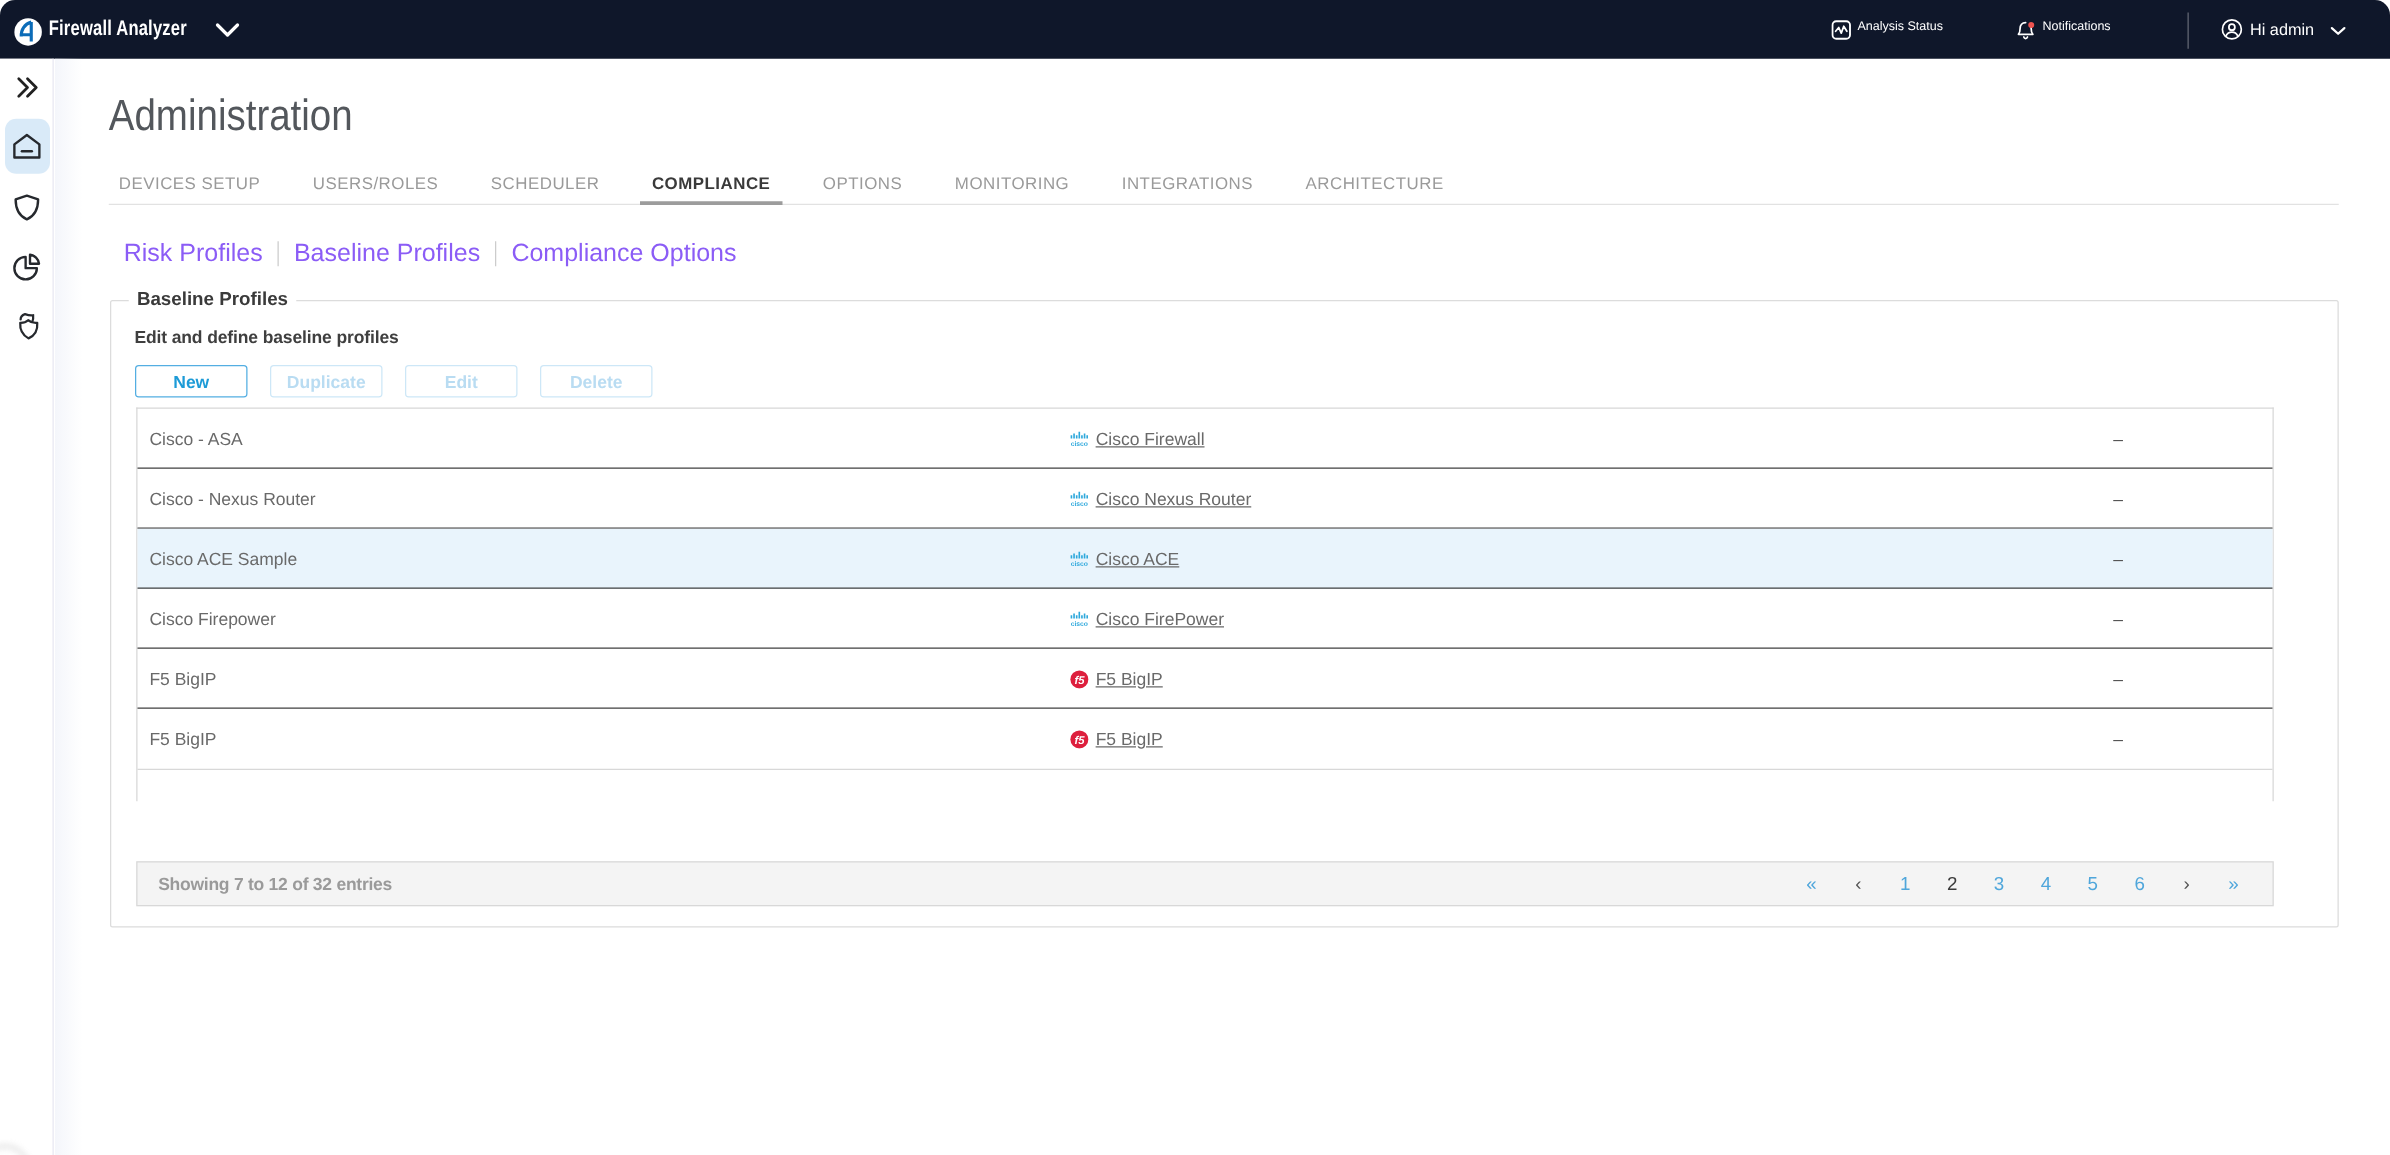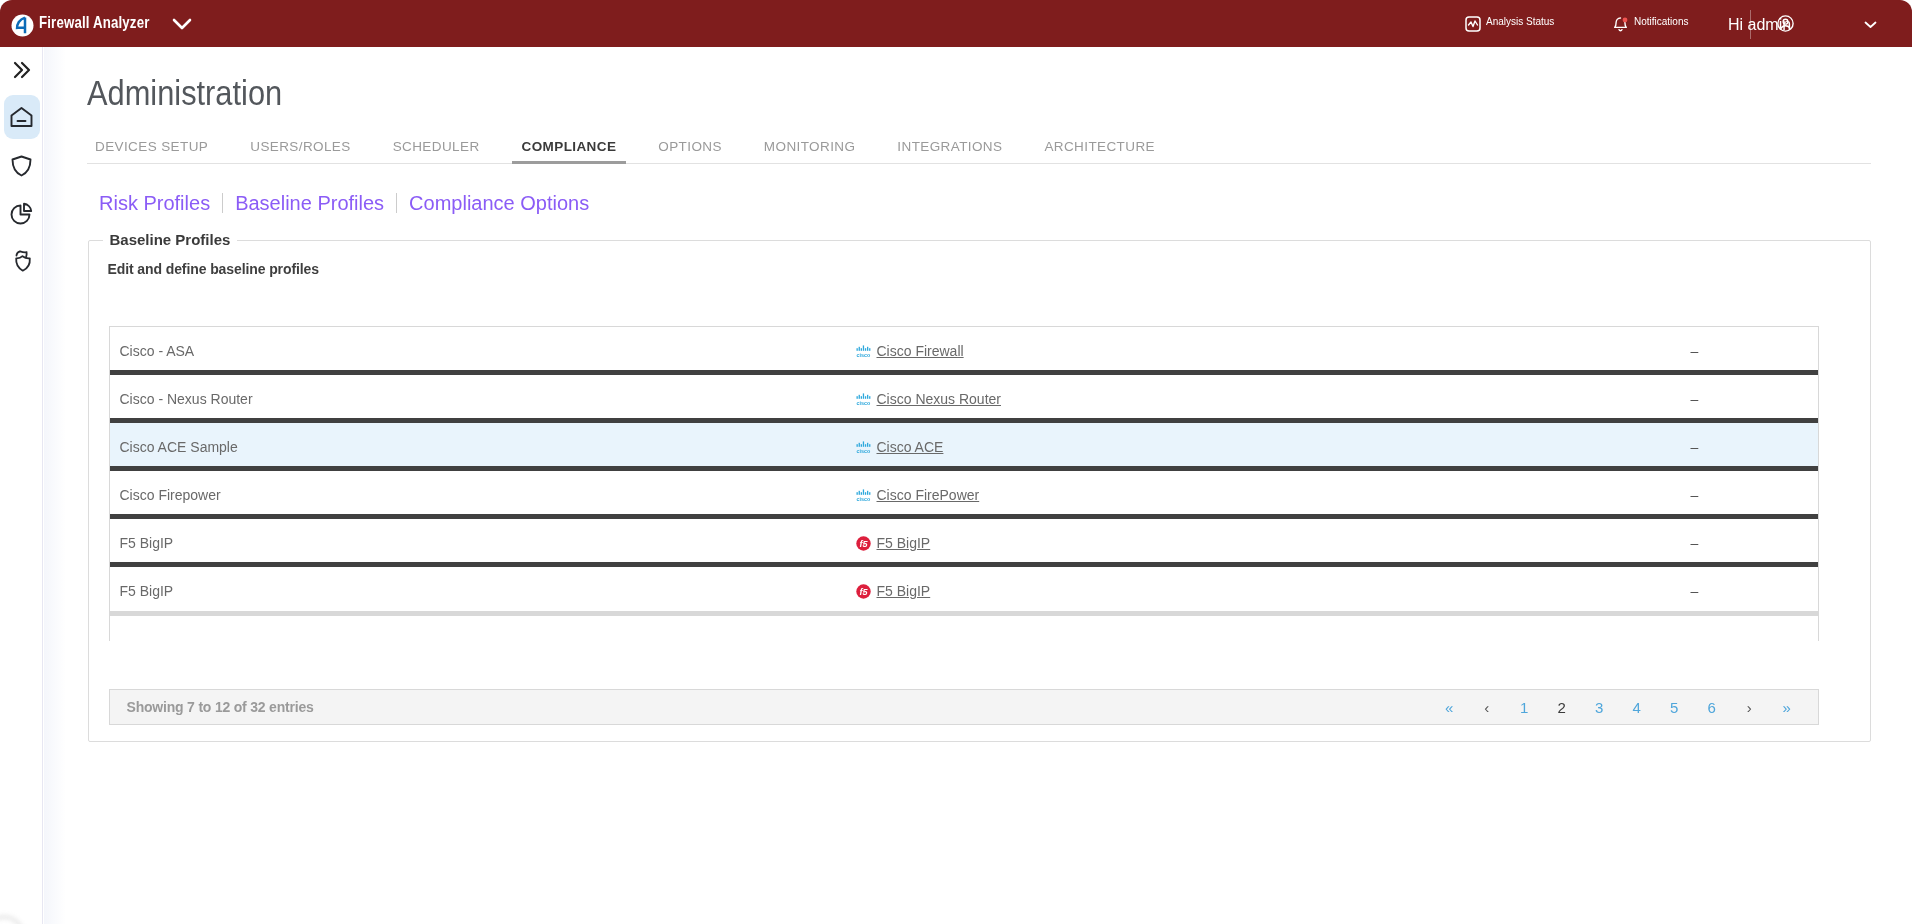--- a/index.html
+++ b/index.html
@@ -1,17 +1,17 @@
 <!DOCTYPE html>
 <html><head>
 <meta charset="utf-8">
 <style>
 * { margin:0; padding:0; box-sizing:border-box; }
 html,body { width:1912px; height:924px; background:#fff; font-family:"Liberation Sans", sans-serif; overflow:hidden; }
-.topbar { position:absolute; left:0; top:0; width:1912px; height:47px; background:#7f1d1d; border-radius:12px 12px 0 0; }
+.topbar { position:absolute; left:0; top:0; width:1912px; height:47px; background:#0f172a; border-radius:12px 12px 0 0; }
 .brand { position:absolute; left:39px; top:13px; color:#fff; font-size:17px; font-weight:bold; letter-spacing:0.2px; transform:scaleX(0.78); transform-origin:0 0; }
 .logo { position:absolute; left:11px; top:14px; }
 .topchev { position:absolute; left:172px; top:18px; }
 .tbitem { position:absolute; top:16px; color:#fff; font-size:10px; }
 .tbico { position:absolute; top:16px; }
 .tbsep { position:absolute; left:1750px; top:10px; width:1px; height:29px; background:rgba(255,255,255,0.35); }
 
 .sidebar { position:absolute; left:0; top:47px; width:43px; height:877px; background:#fff; border-right:1px solid #e7e7f2; }
 .sidefade { position:absolute; left:44px; top:47px; width:22px; height:877px; background:linear-gradient(to right,#f4f6fb,rgba(255,255,255,0)); }
 .sicon { position:absolute; left:0; width:43px; text-align:center; }
@@ -30,21 +30,21 @@
 .legend { position:absolute; left:14px; top:-10px; background:#fff; padding:0 7px; font-size:15px; font-weight:bold; color:#3a3a3a; }
 .edit-def { position:absolute; left:19px; top:20px; letter-spacing:-0.1px; font-size:14px; font-weight:bold; color:#3f3f3f; }
 .btnrow { position:absolute; left:19.5px; top:51px; }
 .btn { display:inline-block; width:90px; height:26px; line-height:24px; text-align:center; font-size:14px; font-weight:bold; border-radius:3px; margin-right:18px; }
 .btn.primary { border:1px solid #53aee2; color:#1d9bd7; background:#fff; }
 .btn.disabled { border:1px solid #cde7f7; color:#b9dcf2; background:#fff; }
 
 .tablewrap { position:absolute; left:20px; top:85px; width:1710px; border:1px solid #d8d8d8; border-bottom:0; }
 .thead { height:47px; border-bottom:1px solid #d5dadd; position:relative; }
 .th { position:absolute; top:0; height:47px; line-height:47px; font-size:14px; color:#333; }
-.trow { height:48.1px; border-bottom:5px solid #404040; position:relative; }
+.trow { height:48.1px; border-bottom:1px solid #404040; position:relative; }
 .trow.hl { background:#e9f4fc; }
 .td-name { position:absolute; left:10px; top:0; line-height:48px; font-size:14px; color:#696969; }
 .td-brand { position:absolute; left:746px; top:0; line-height:48px; font-size:14px; color:#696969; }
 .td-dash { position:absolute; left:1467px; width:236px; top:0; line-height:48px; font-size:14px; color:#555; text-align:center; }
 .emptyrow { height:25.5px; }
 .tfoot { position:absolute; left:20px; top:447.5px; width:1710px; height:36px; background:#f4f4f4; border:1px solid #d8d8d8; }
 .showing { position:absolute; left:17px; top:9px; letter-spacing:-0.2px; font-size:14px; font-weight:bold; color:#9a9a9a; }
 .pager { position:absolute; right:12px; top:0; height:36px; }
 .pg { display:inline-block; width:37.5px; text-align:center; line-height:36px; font-size:15px; color:#4fa6db; }
 .pg.dark { color:#3b3b3b; }
@@ -72,21 +72,21 @@
       <path d="M7 13.6 C7.3 14.4 7.9 14.8 8.5 14.8 C9.1 14.8 9.7 14.4 10 13.6" stroke="#fff" stroke-width="1.4" fill="none" stroke-linecap="round"></path>
       <circle cx="13" cy="4" r="2.4" fill="#ef5350"></circle>
     </svg>
   <span class="tbitem" style="left:1634px">Notifications</span>
   <div class="tbsep"></div>
   <svg class="tbico" style="left:1777px; top:15px" width="17" height="17" viewBox="0 0 17 17">
       <circle cx="8.5" cy="8.5" r="7.6" stroke="#fff" stroke-width="1.4" fill="none"></circle>
       <circle cx="8.5" cy="6.7" r="2.4" stroke="#fff" stroke-width="1.4" fill="none"></circle>
       <path d="M3.8 13.7 C4.8 11.6 6.5 10.7 8.5 10.7 C10.5 10.7 12.2 11.6 13.2 13.7" stroke="#fff" stroke-width="1.4" fill="none" stroke-linecap="round"></path>
     </svg>
-  <span class="tbitem" style="left:1728px; font-size:16px">Hi admin</span>
+  <span class="tbitem" style="left:1800px; font-size:13px">Hi admin</span>
   <svg class="tbico" style="left:1864px; top:21px" width="13" height="8" viewBox="0 0 13 8">
       <path d="M1.5 1.5 L6.5 6 L11.5 1.5" stroke="#fff" stroke-width="1.8" fill="none" stroke-linecap="round" stroke-linejoin="round"></path>
     </svg>
 </div>
 
 <div class="sidebar">
   <svg class="sicon" style="top:14px" width="43" height="18" viewBox="0 0 43 18">
       <path d="M15 2 L22 9 L15 16 M22 2 L29 9 L22 16" stroke="#222" stroke-width="2.2" fill="none" stroke-linecap="round" stroke-linejoin="round"></path>
     </svg>
   <div class="homebox"></div>
@@ -113,20 +113,23 @@
   <div class="tabs">
     <span class="tab" style="margin-left:-2px">DEVICES SETUP</span><span class="tab">USERS/ROLES</span><span class="tab">SCHEDULER</span><span class="tab active">COMPLIANCE</span><span class="tab">OPTIONS</span><span class="tab">MONITORING</span><span class="tab">INTEGRATIONS</span><span class="tab">ARCHITECTURE</span>
   </div>
   <div class="subtabs">
     <span class="subtab" style="padding-left:12px">Risk Profiles</span><span class="subsep"></span><span class="subtab">Baseline Profiles</span><span class="subsep"></span><span class="subtab">Compliance Options</span>
   </div>
 
   <div class="fieldset">
     <div class="legend">Baseline Profiles</div>
     <div class="edit-def">Edit and define baseline profiles</div>
+    <div class="btnrow">
+      <span class="btn primary">New</span><span class="btn disabled">Duplicate</span><span class="btn disabled">Edit</span><span class="btn disabled">Delete</span>
+    </div>
 
     <div class="tablewrap">
       <div class="trow">
         <span class="td-name">Cisco - ASA</span>
         <span class="td-brand"><span class="brandcell"><svg width="15" height="14" viewBox="0 0 15 14">
                 <g fill="#2da8dc">
                   <rect x="0.5" y="4.2" width="1.3" height="2.6"></rect>
                   <rect x="2.6" y="2.8" width="1.3" height="4"></rect>
                   <rect x="4.7" y="4.2" width="1.3" height="2.6"></rect>
                   <rect x="6.8" y="1.4" width="1.3" height="5.4"></rect>

